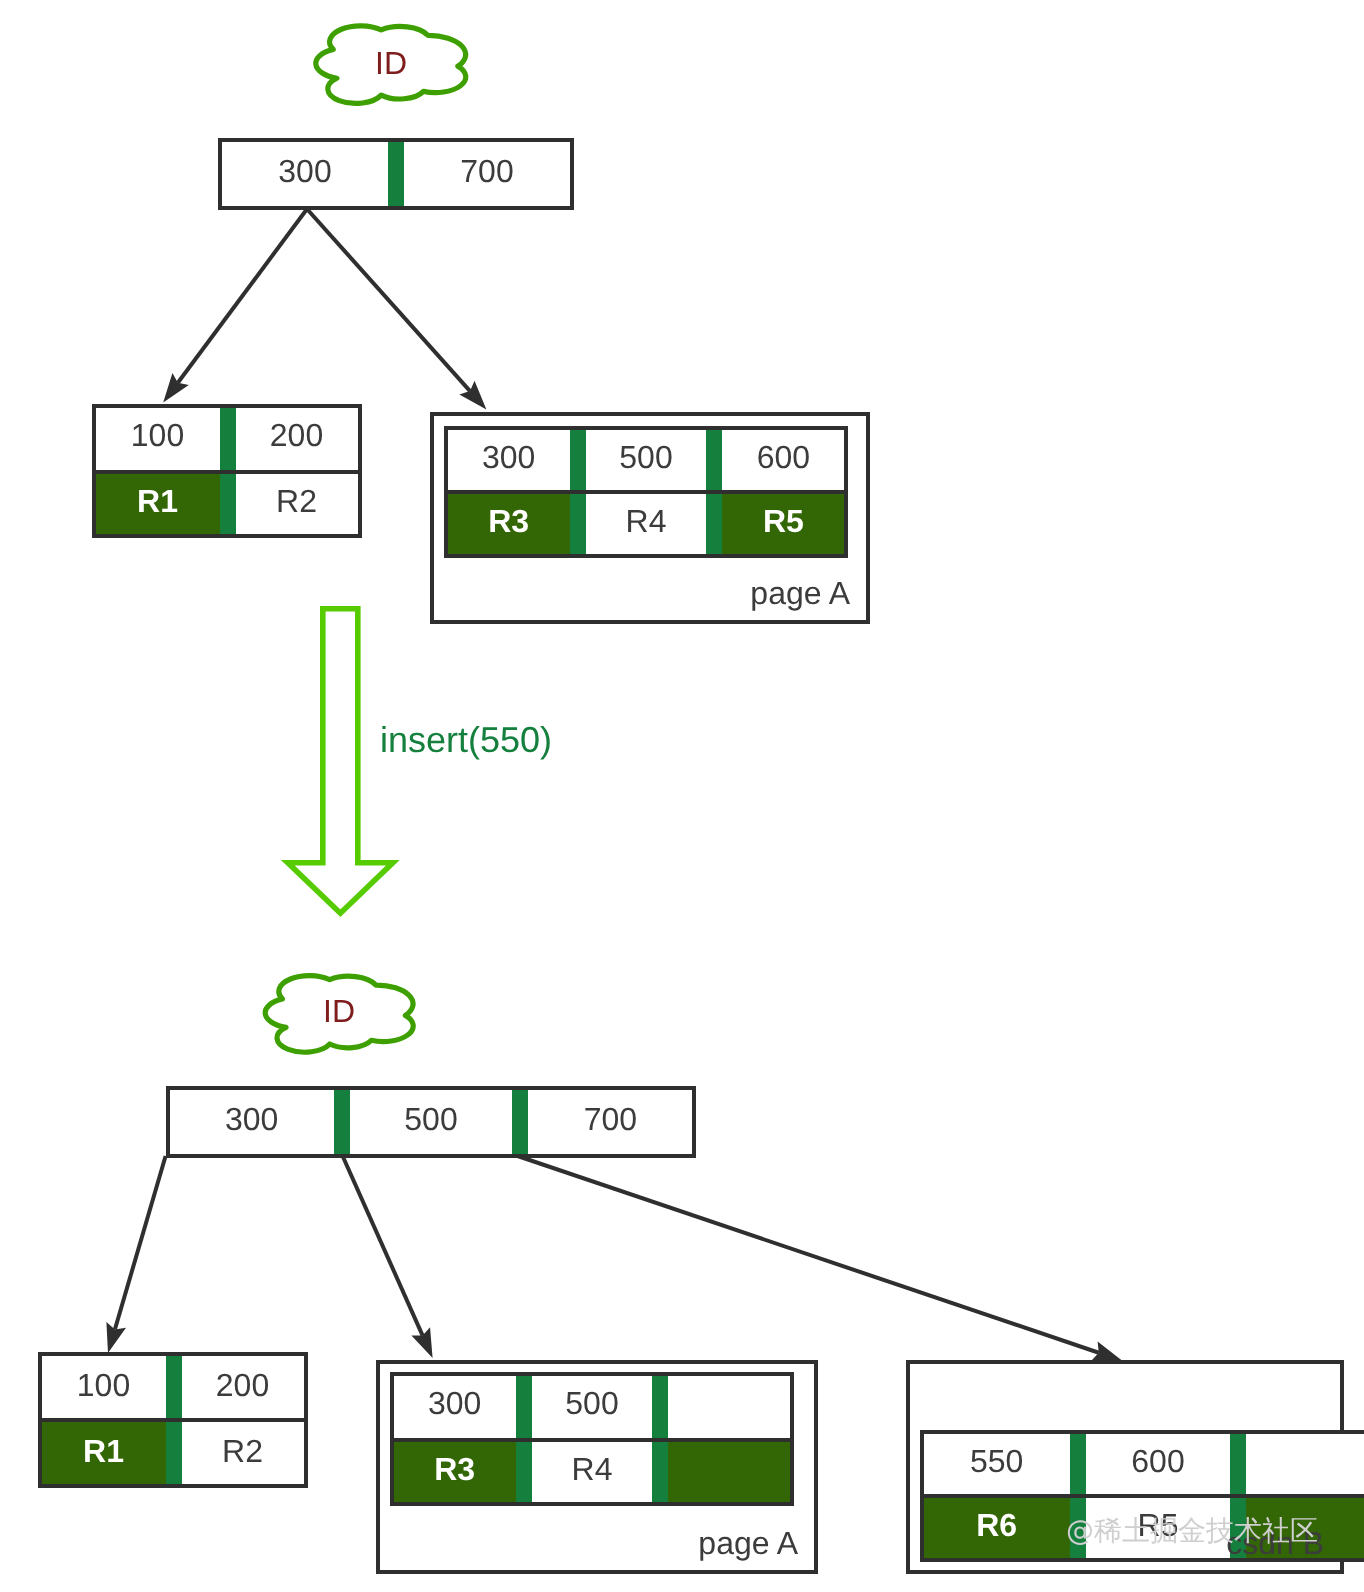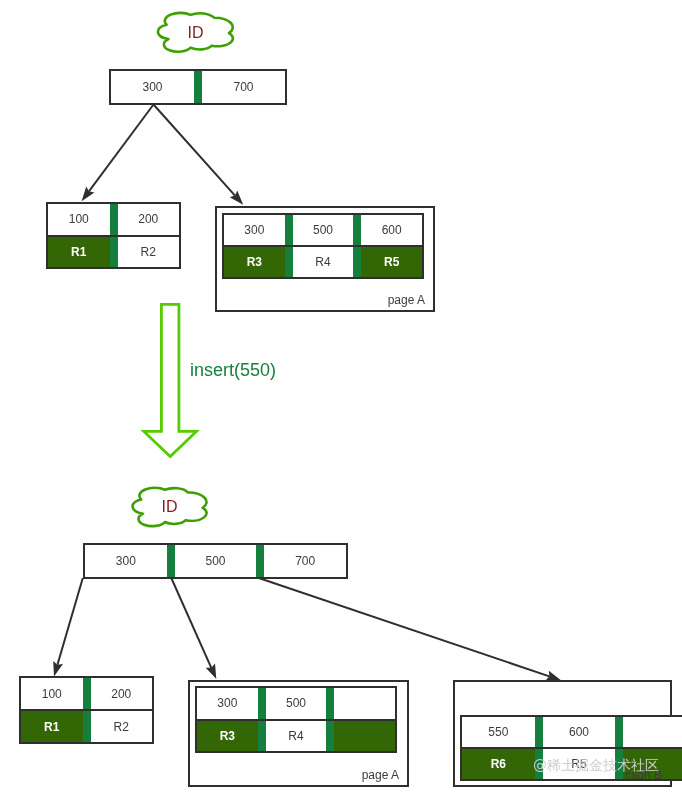--- a/index.html
+++ b/index.html
@@ -10,25 +10,25 @@
   #canvas{position:absolute;left:0;top:0;width:682px;height:796px;overflow:hidden;}
   svg#shapes{position:absolute;left:0;top:0;}
 
   .node{position:absolute;box-sizing:border-box;border:2px solid #2f2f2f;background:#fff;
         display:flex;flex-direction:row;}
   .node.col{flex-direction:column;}
   .row{flex:1 1 0;display:flex;flex-direction:row;box-sizing:border-box;}
   .bt{border-top:2px solid #2f2f2f;}
   .bl{border-left:8px solid #15803d;}
   .cell{flex:1 1 0;box-sizing:border-box;display:flex;align-items:center;justify-content:center;
-        font-size:12px;color:#3c3c3c;line-height:1;}
+        font-size:16px;color:#3c3c3c;line-height:1;}
   .cell.green{background:#336605;color:#ffffff;font-weight:bold;}
 
   .page{position:absolute;box-sizing:border-box;border:2px solid #2f2f2f;background:#fff;}
-  .page-label{position:absolute;right:8px;bottom:3px;font-size:12px;color:#3c3c3c;line-height:1.1;}
+  .page-label{position:absolute;right:8px;bottom:3px;font-size:16px;color:#3c3c3c;line-height:1.1;}
 
   .cloud-label{position:absolute;display:flex;align-items:center;justify-content:center;
                font-size:16px;color:#7f1d1d;}
 
   .op-label{position:absolute;font-size:18px;color:#15803d;white-space:nowrap;}
 
   .wm-site{position:absolute;left:533px;top:757px;font-size:14px;color:#cfcfcf;
            white-space:nowrap;font-family:"DejaVu Sans",sans-serif;}
   .wm-url{position:absolute;left:408px;top:769px;font-size:16px;color:#eeeeee;
           white-space:nowrap;}

